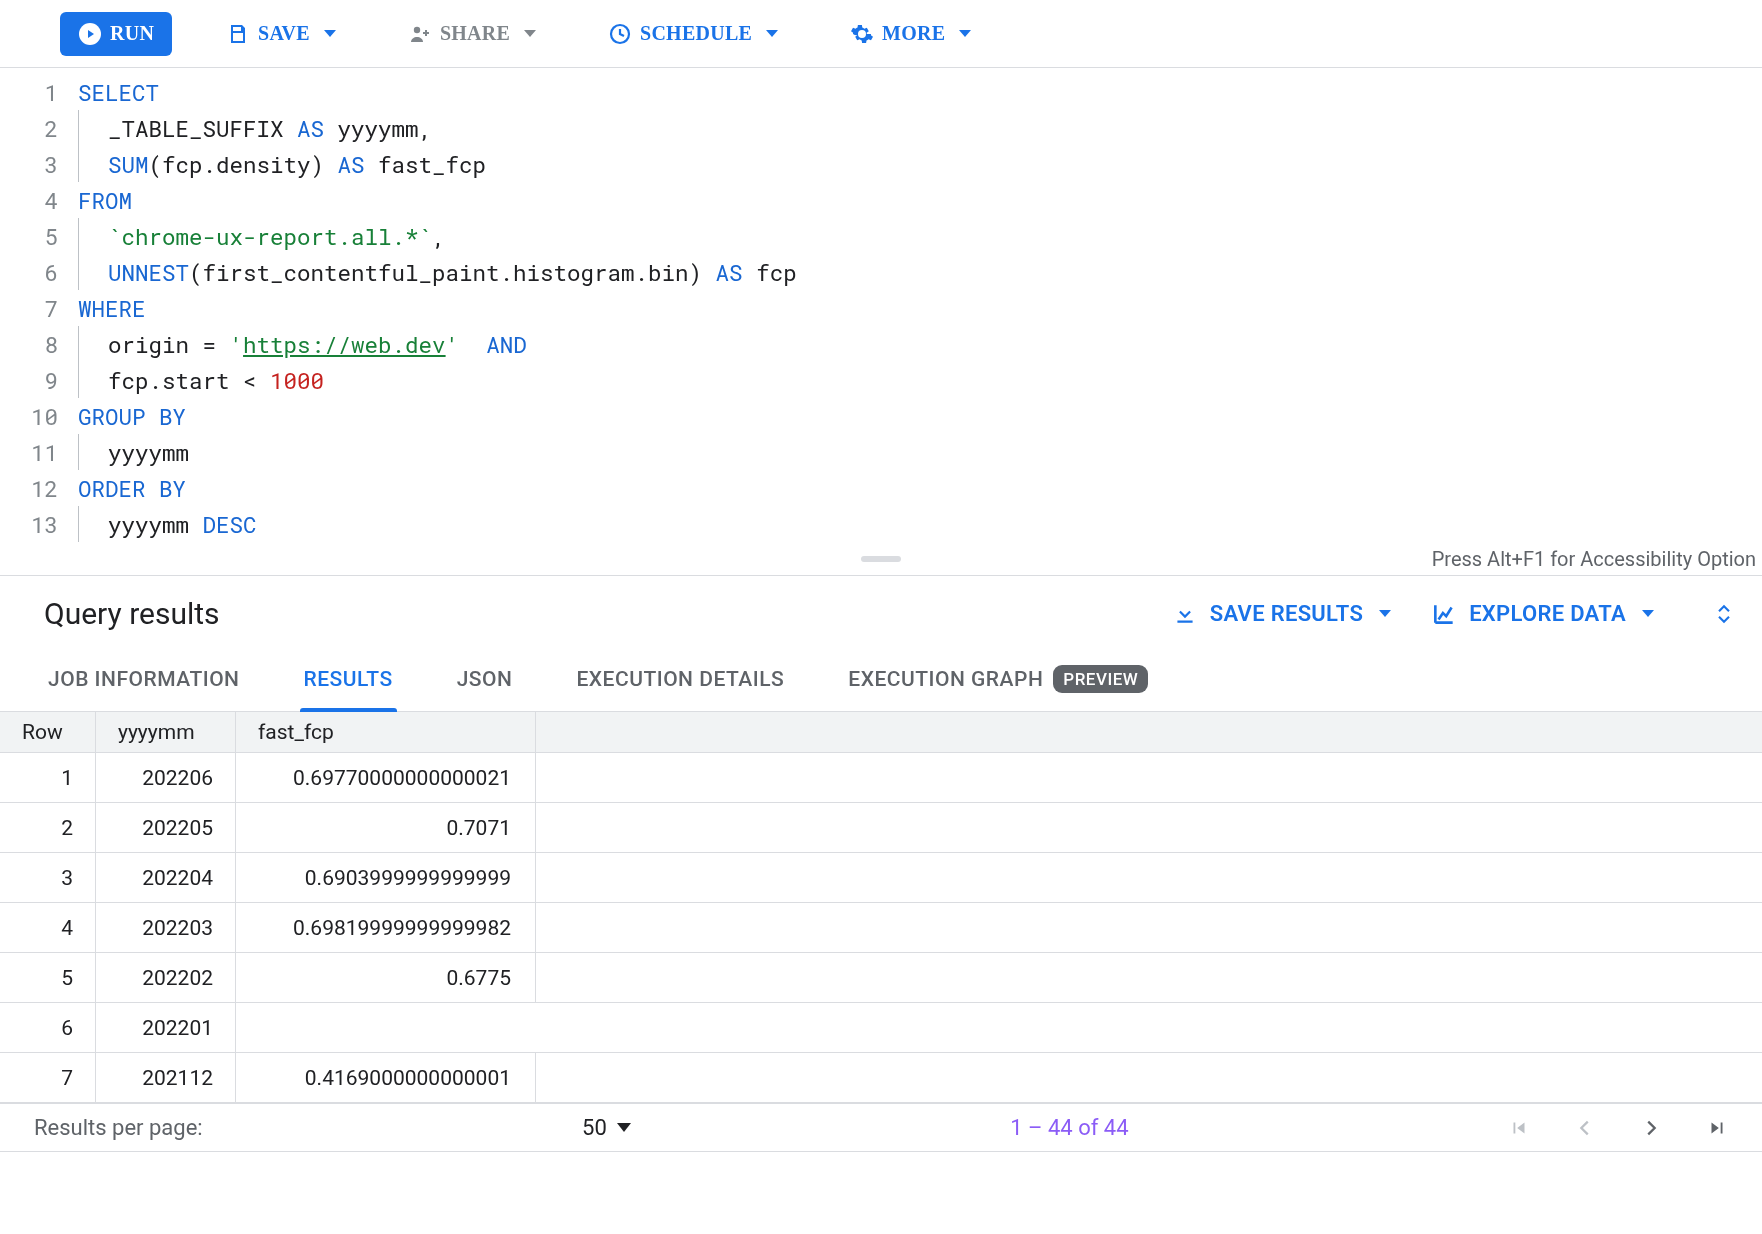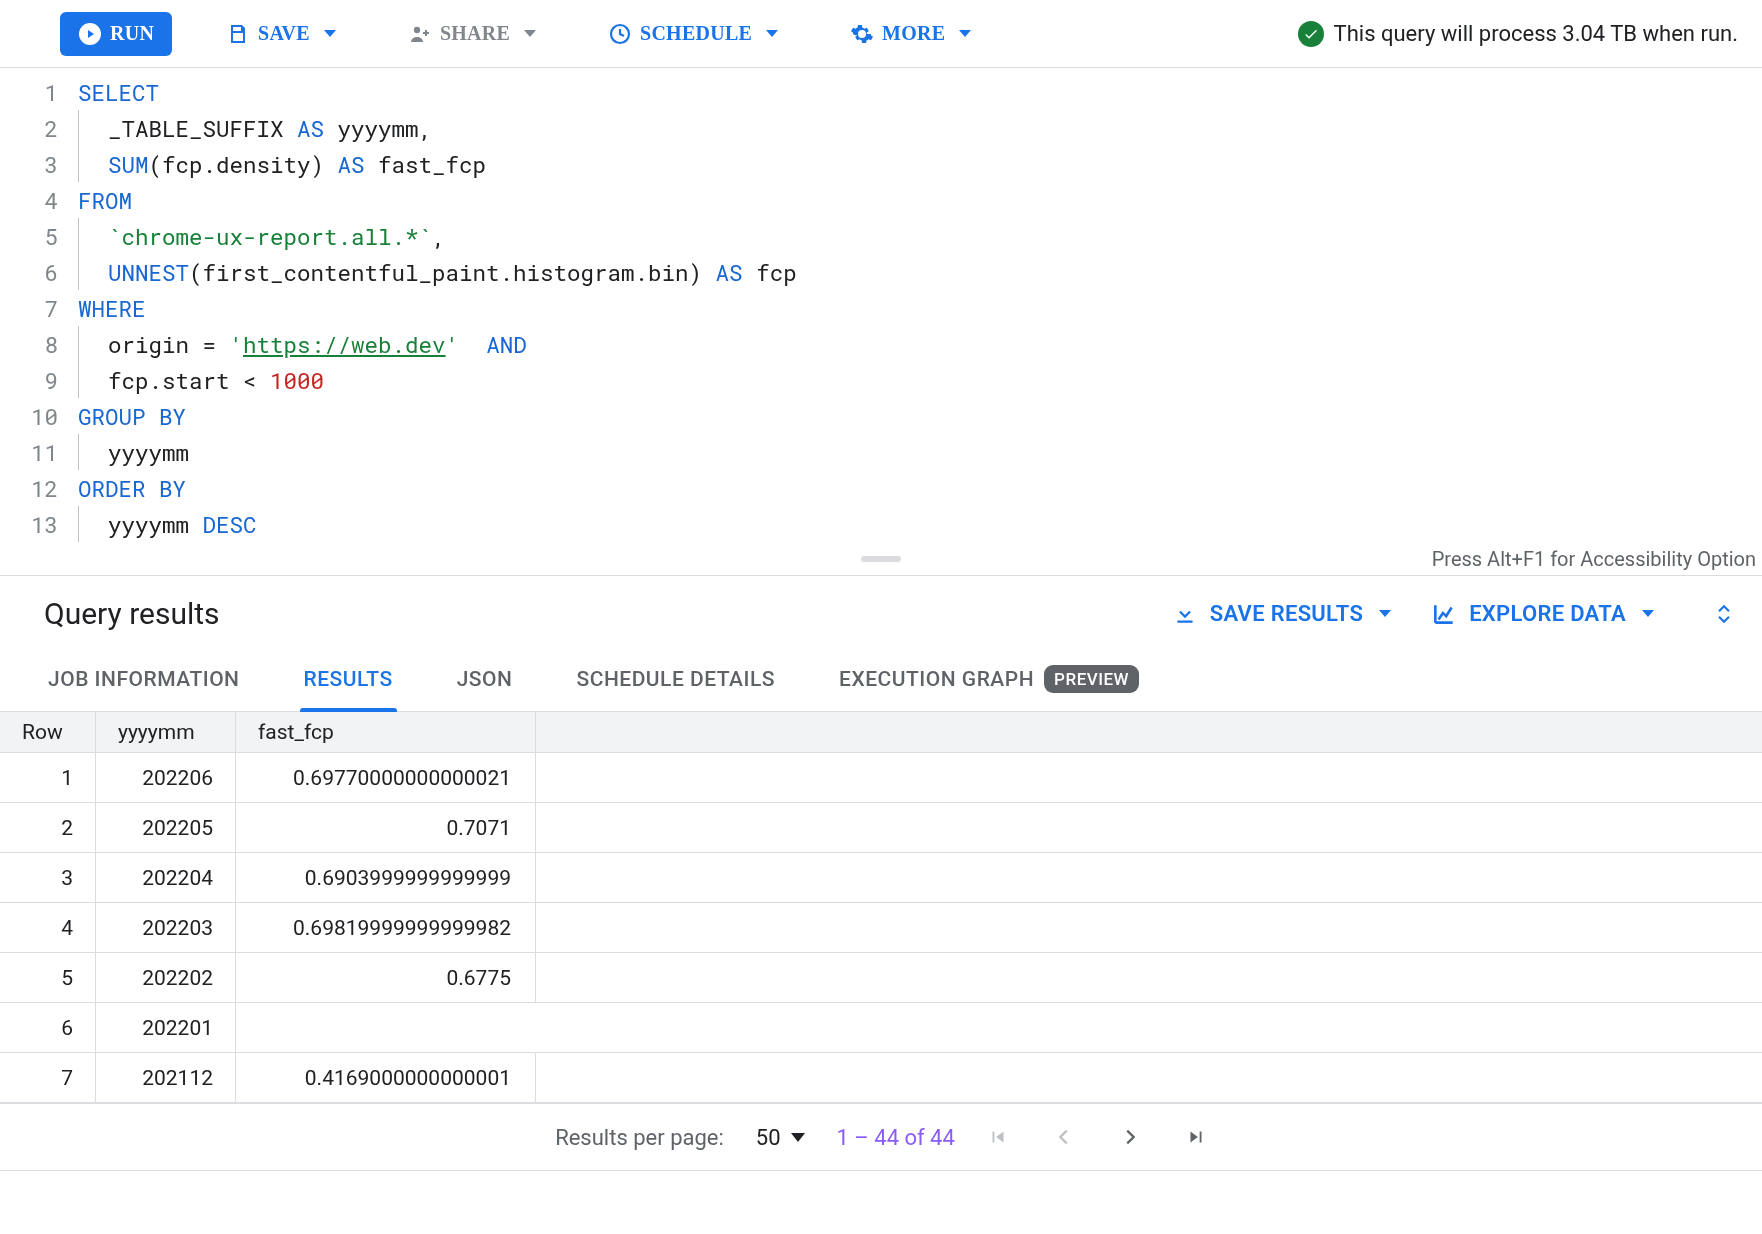--- a/index.html
+++ b/index.html
@@ -160,22 +160,22 @@
   .cell-row { width:96px; text-align:right; padding-right:22px; border-right:1px solid var(--grey-300); height:100%; display:flex; align-items:center; justify-content:flex-end;}
   .cell-ym  { width:140px; text-align:right; padding-right:22px; border-right:1px solid var(--grey-300); height:100%; display:flex; align-items:center; justify-content:flex-end;}
   .cell-val { width:300px; text-align:right; padding-right:24px; border-right:1px solid var(--grey-300); height:100%; display:flex; align-items:center; justify-content:flex-end;}
   .thead .cell-row, .thead .cell-ym, .thead .cell-val {
     justify-content:flex-start; padding-left:22px; text-align:left; height:40px;
   }
   .thead { color: var(--text); font-weight:400; }
 
   
   .pagination {
-    display:flex; align-items:center; justify-content:center;
-    gap:32px; padding: 14px 34px; height:68px;
+    display:flex; align-items:center; justify-content:space-between;
+    gap:32px; padding: 14px 34px; height:49px;
     border-top:1px solid var(--grey-300);
     font-size:22px; color:var(--grey-600);
     border-bottom:1px solid var(--grey-300);
   }
   .page-size { display:flex; align-items:center; gap:10px; color:var(--text);}
   .page-size .caret { width:0;height:0;border-left:7px solid transparent;border-right:7px solid transparent;border-top:9px solid var(--text);}
   .nav-icons { display:flex; gap:44px; }
   .nav-icons .nav-btn { color: var(--grey-600); cursor:pointer; display:flex; align-items:center;}
   .nav-icons .nav-btn.disabled { color: var(--grey-400); }
   .nav-icons svg { width:22px; height:22px; }
@@ -216,28 +216,20 @@
     <span class="caret"></span>
   </div>
   <div class="btn btn-flat">
     <svg viewBox="0 0 24 24" fill="currentColor">
         <path d="M12 8a4 4 0 100 8 4 4 0 000-8zm9 4a7 7 0 01-.1 1.2l2.1 1.6-2 3.4-2.5-1a7 7 0 01-2 1.2l-.4 2.6h-4l-.4-2.6a7 7 0 01-2-1.2l-2.5 1-2-3.4 2.1-1.6A7 7 0 013 12a7 7 0 01.1-1.2L1 9.2l2-3.4 2.5 1a7 7 0 012-1.2L7.9 3h4l.4 2.6a7 7 0 012 1.2l2.5-1 2 3.4-2.1 1.6c.1.4.1.8.1 1.2z"></path>
       </svg>
     <span>MORE</span>
     <span class="caret"></span>
   </div>
   <div class="toolbar-spacer"></div>
-  <div class="status">
-    <span class="check-circle">
-      <svg viewBox="0 0 24 24">
-          <path d="M9 16.2 4.8 12l-1.4 1.4L9 19 21 7l-1.4-1.4z"></path>
-        </svg>
-    </span>
-    <span>This query will process 3.04 TB when run.</span>
-  </div>
 </div>
 
 <div class="editor">
   <div class="gutter" id="gutter">
       <div>1</div>
       <div>2</div>
       <div>3</div>
       <div>4</div>
       <div>5</div>
       <div>6</div>
@@ -286,21 +278,21 @@
   <div class="tab">
       <span>JOB INFORMATION</span>
     </div>
   <div class="tab active">
       <span>RESULTS</span>
     </div>
   <div class="tab">
       <span>JSON</span>
     </div>
   <div class="tab">
-      <span>SCHEDULE DETAILS</span>
+      <span>EXECUTION DETAILS</span>
     </div>
   <div class="tab">
     <span>EXECUTION GRAPH</span>
     <span class="badge">PREVIEW</span>
   </div>
 </div>
 
 <div class="results-table">
   <div class="thead">
     <div class="cell-row">Row</div>

